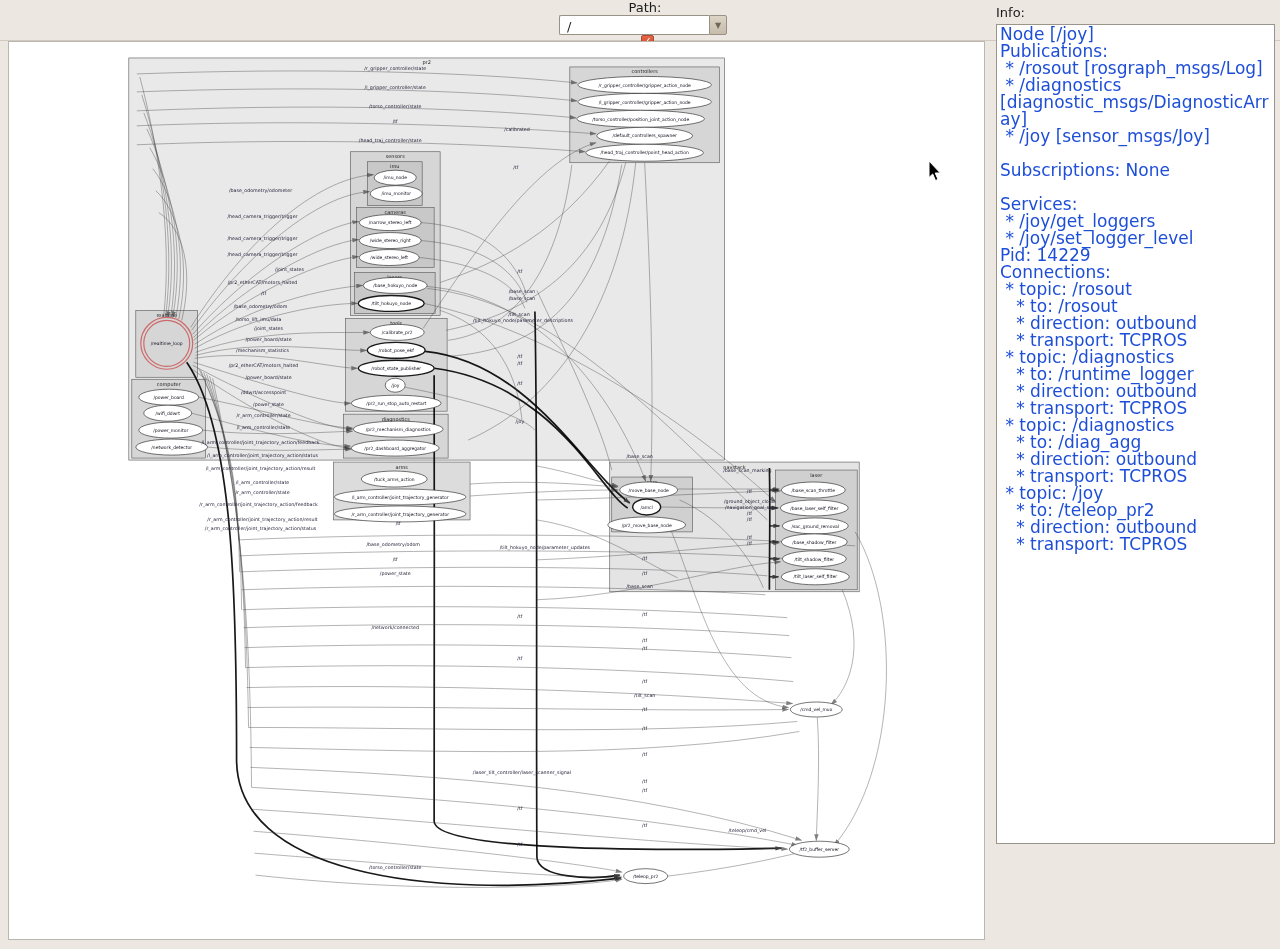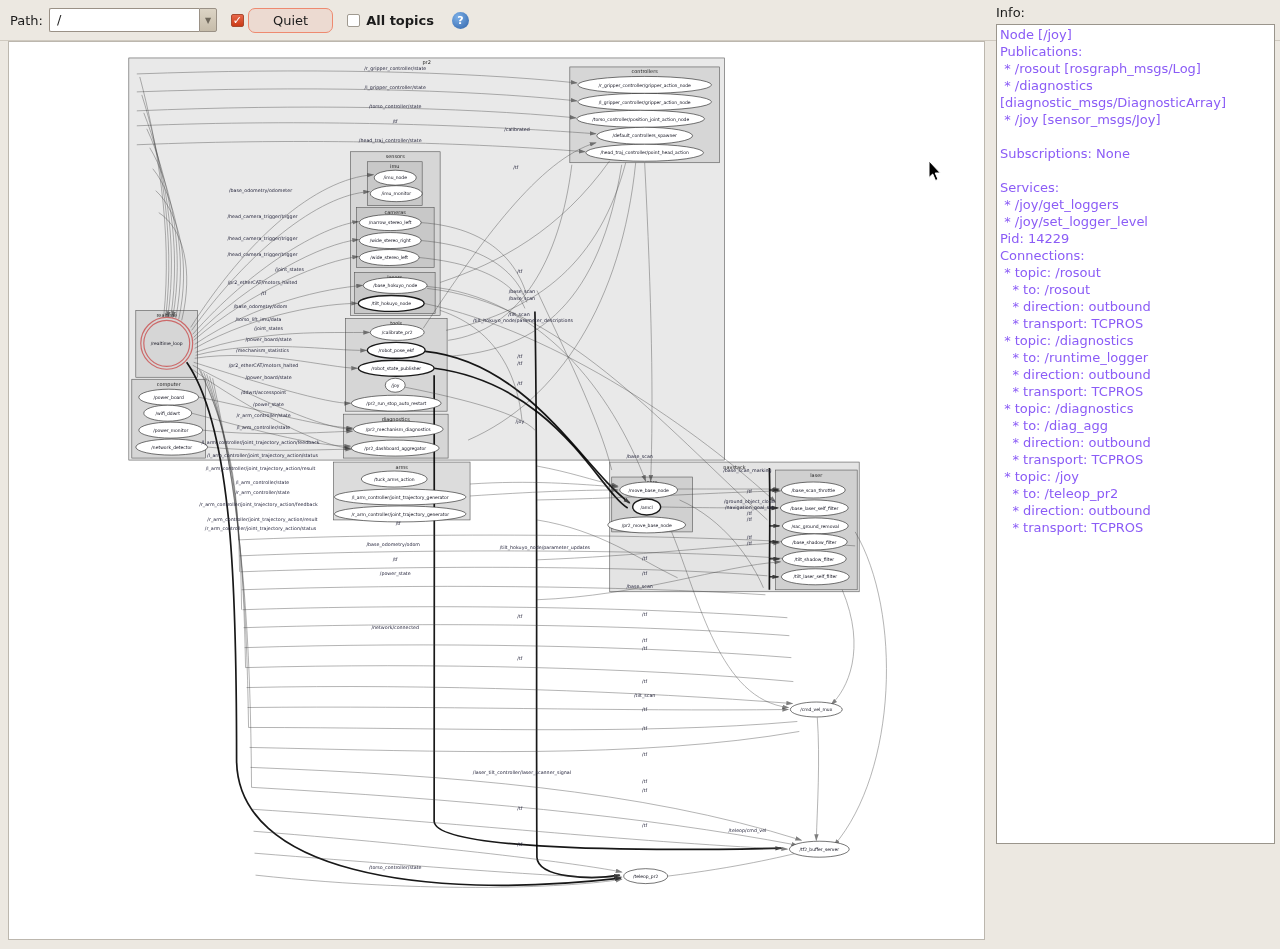--- a/index.html
+++ b/index.html
@@ -4,21 +4,21 @@
 <style>
   html,body{margin:0;padding:0;}
   body{
     width:1280px;height:949px;position:relative;overflow:hidden;
     background:#ece8e1;font-family:"DejaVu Sans",sans-serif;
   }
   
   .toolbar{
     position:absolute;left:0;top:0;width:1280px;height:40px;
     background:#ece8e1;border-bottom:1px solid #cfc9bf;
-    display:flex;align-items:center;font-size:13px;color:#1c1c1c;
+    display:flex;align-items:center;font-size:13px;color:#1c1c1c;flex-direction:column;
   }
   .tb-label{margin-left:10px;}
   .combo{display:flex;height:24px;margin-left:6px;}
   .combo-entry{
     width:150px;background:#fff;border:1px solid #9a9186;border-right:none;
     border-radius:2px 0 0 2px;padding:3px 7px 0 7px;font-size:13px;box-sizing:border-box;
   }
   .combo-btn{
     width:18px;background:linear-gradient(#dcd4c5,#c6bcaa);
     border:1px solid #9a9186;border-radius:0 2px 2px 0;
@@ -52,21 +52,21 @@
   .canvas svg{display:block;width:100%;height:100%;}
   .cl{font-size:5px;fill:#1d1d1d;}
   .nl{font-size:4.5px;fill:#12121f;}
   .el{font-size:4.8px;fill:#23233a;}
   
   .infobar{position:absolute;left:995px;top:0;width:283px;height:849px;}
   .info-title{margin:5px 0 2px 1px;font-size:13px;color:#1b1b1b;}
   .info-box{
     position:absolute;left:1px;top:24px;width:279px;bottom:5px;
     background:#fff;border:1px solid #9a958c;padding:1px 3px;
-    font-size:13px;line-height:17px;color:#8b5cf6;
+    font-size:17px;line-height:17px;color:#1d4ed8;
     white-space:pre-wrap;overflow-wrap:anywhere;overflow:hidden;box-sizing:border-box;
   }
   .cursor{position:absolute;left:928px;top:160px;pointer-events:none;}
 </style>
 </head>
 <body>
 
 <div class="toolbar">
   <span class="tb-label">Path:</span>
   <div class="combo">

